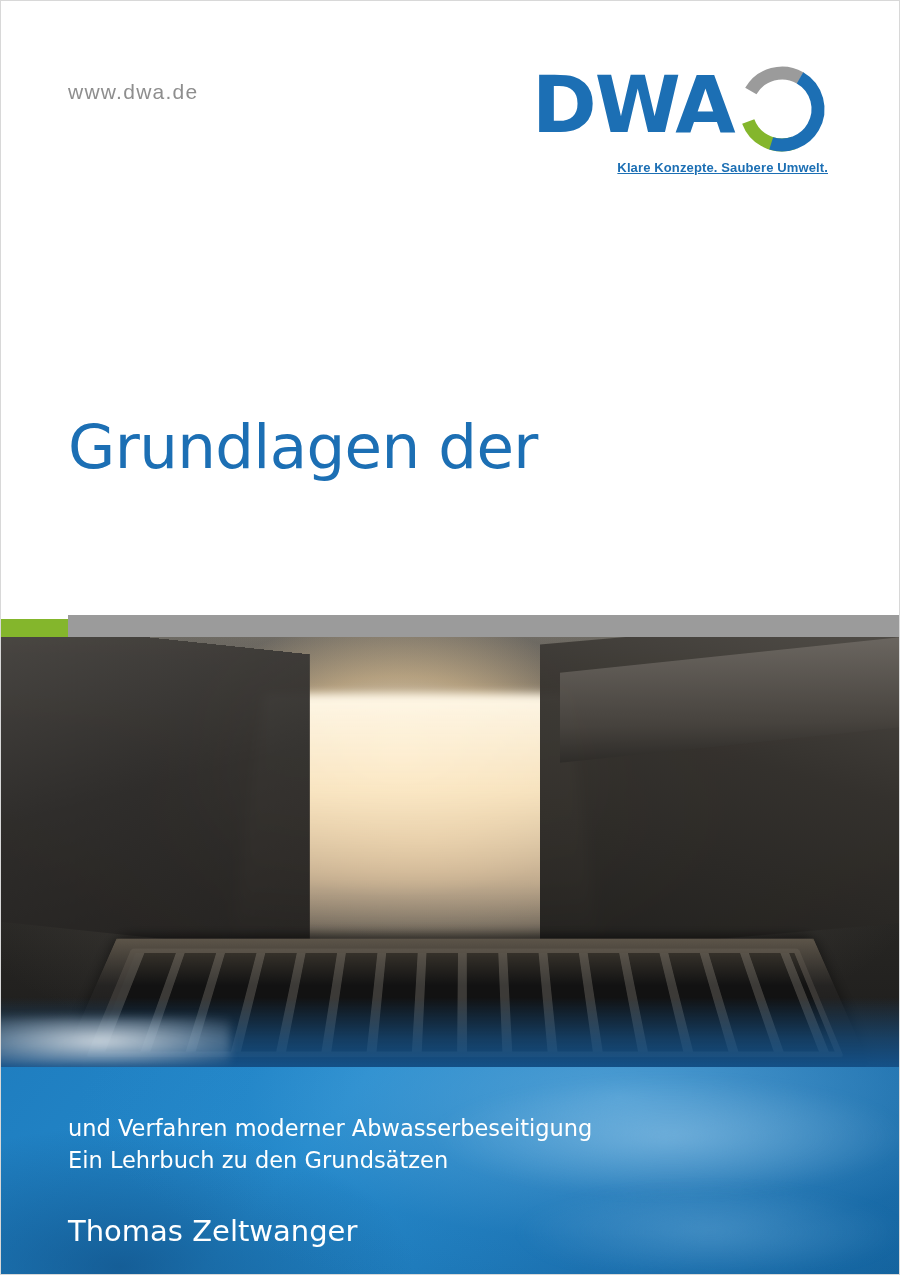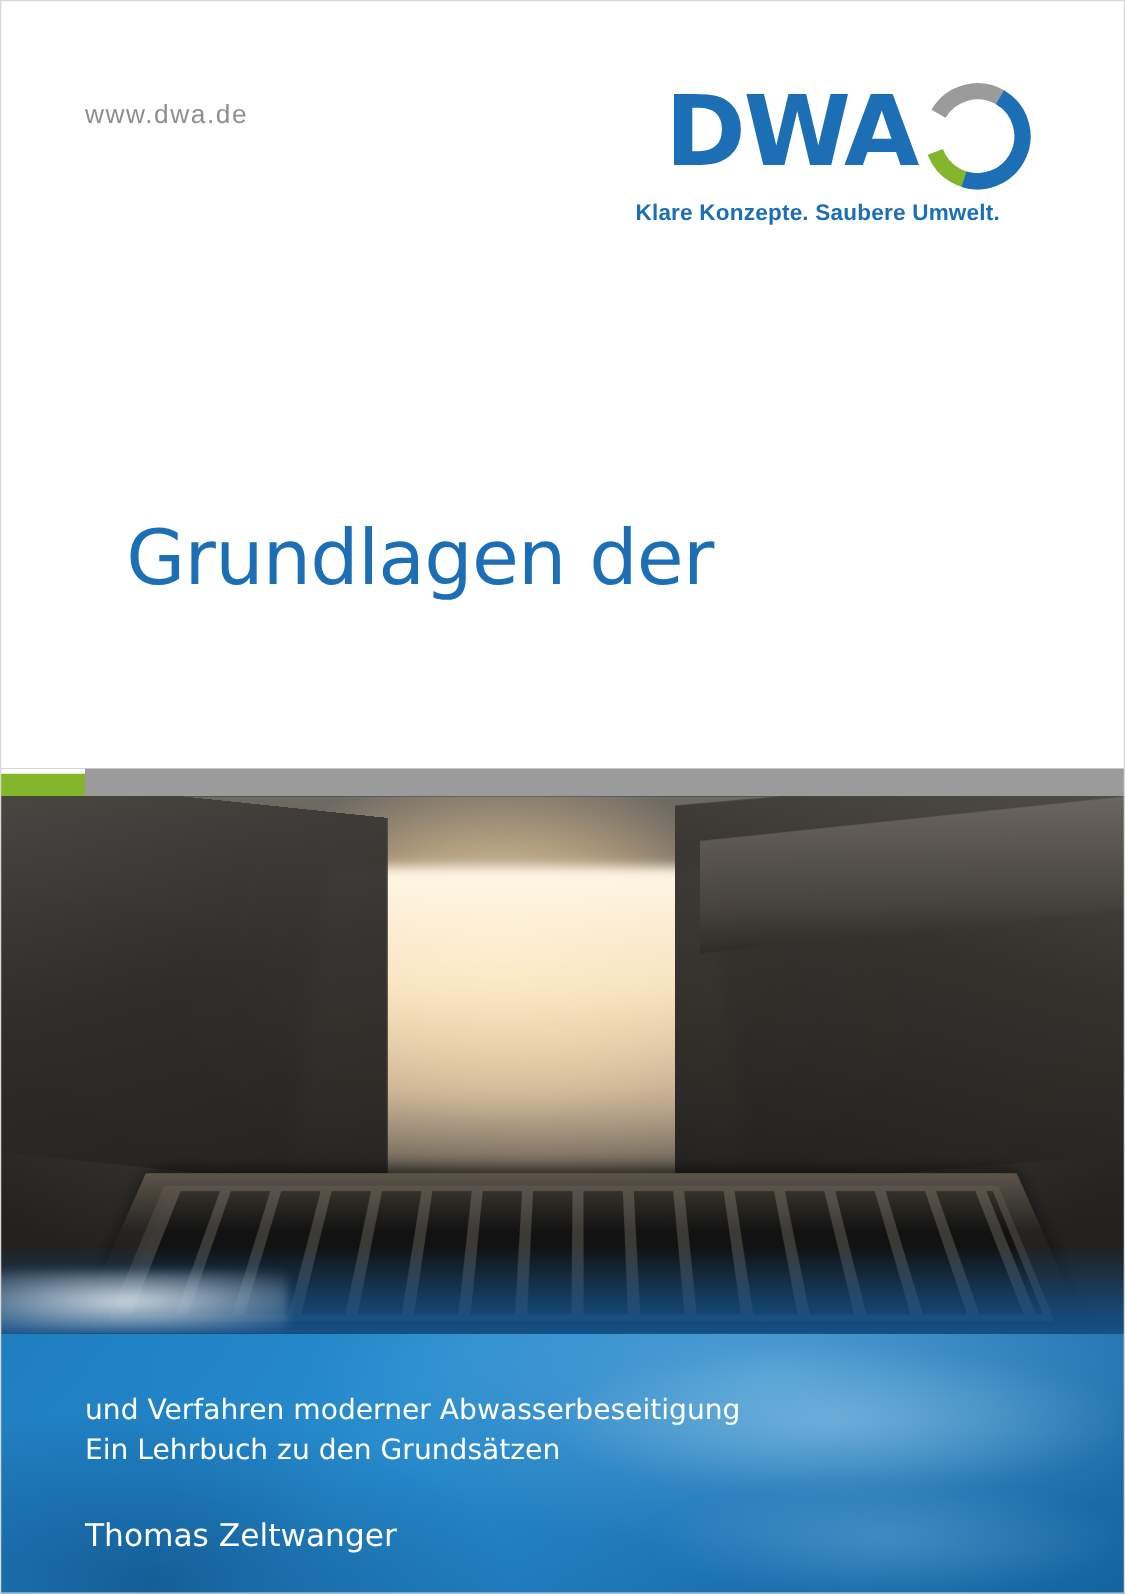--- a/index.html
+++ b/index.html
@@ -61,36 +61,36 @@
   }
   .logo-wordmark {
     position: absolute;
     left: 0;
     top: 0;
     width: 300px;
     height: 95px;
   }
   .logo-claim {
     position: absolute;
-    right: 32px;
+    right: 4px;
     top: 98px;
-    font-size: 18px;
+    font-size: 13px;
     font-weight: bold;
     color: #1c6fb4;
     letter-spacing: 0.01em;
     white-space: nowrap;
+    text-decoration: underline;
   }
 
   
   .title-block {
     position: absolute;
     left: 68px;
     top: 412px;
     width: 760px;
-    margin-left: 33px;
   }
   .title-line {
     font-size: 61px;
     line-height: 1.15;
     font-weight: normal;
     color: #1c6fb4;
     letter-spacing: -0.01em;
     margin: 0;
     font-family: "DejaVu Sans", sans-serif;
   }
@@ -249,21 +249,21 @@
     color: #ffffff;
     font-size: 22.5px;
     line-height: 1.42;
     font-family: "DejaVu Sans", sans-serif;
   }
   .author {
     position: absolute;
     left: 68px;
     top: 1214px;
     color: #ffffff;
-    font-size: 25px;
+    font-size: 29px;
     font-family: "DejaVu Sans", sans-serif;
   }
 </style>
 </head>
 <body>
 
 <div class="page">
 
   <div class="page-border"></div>
 

